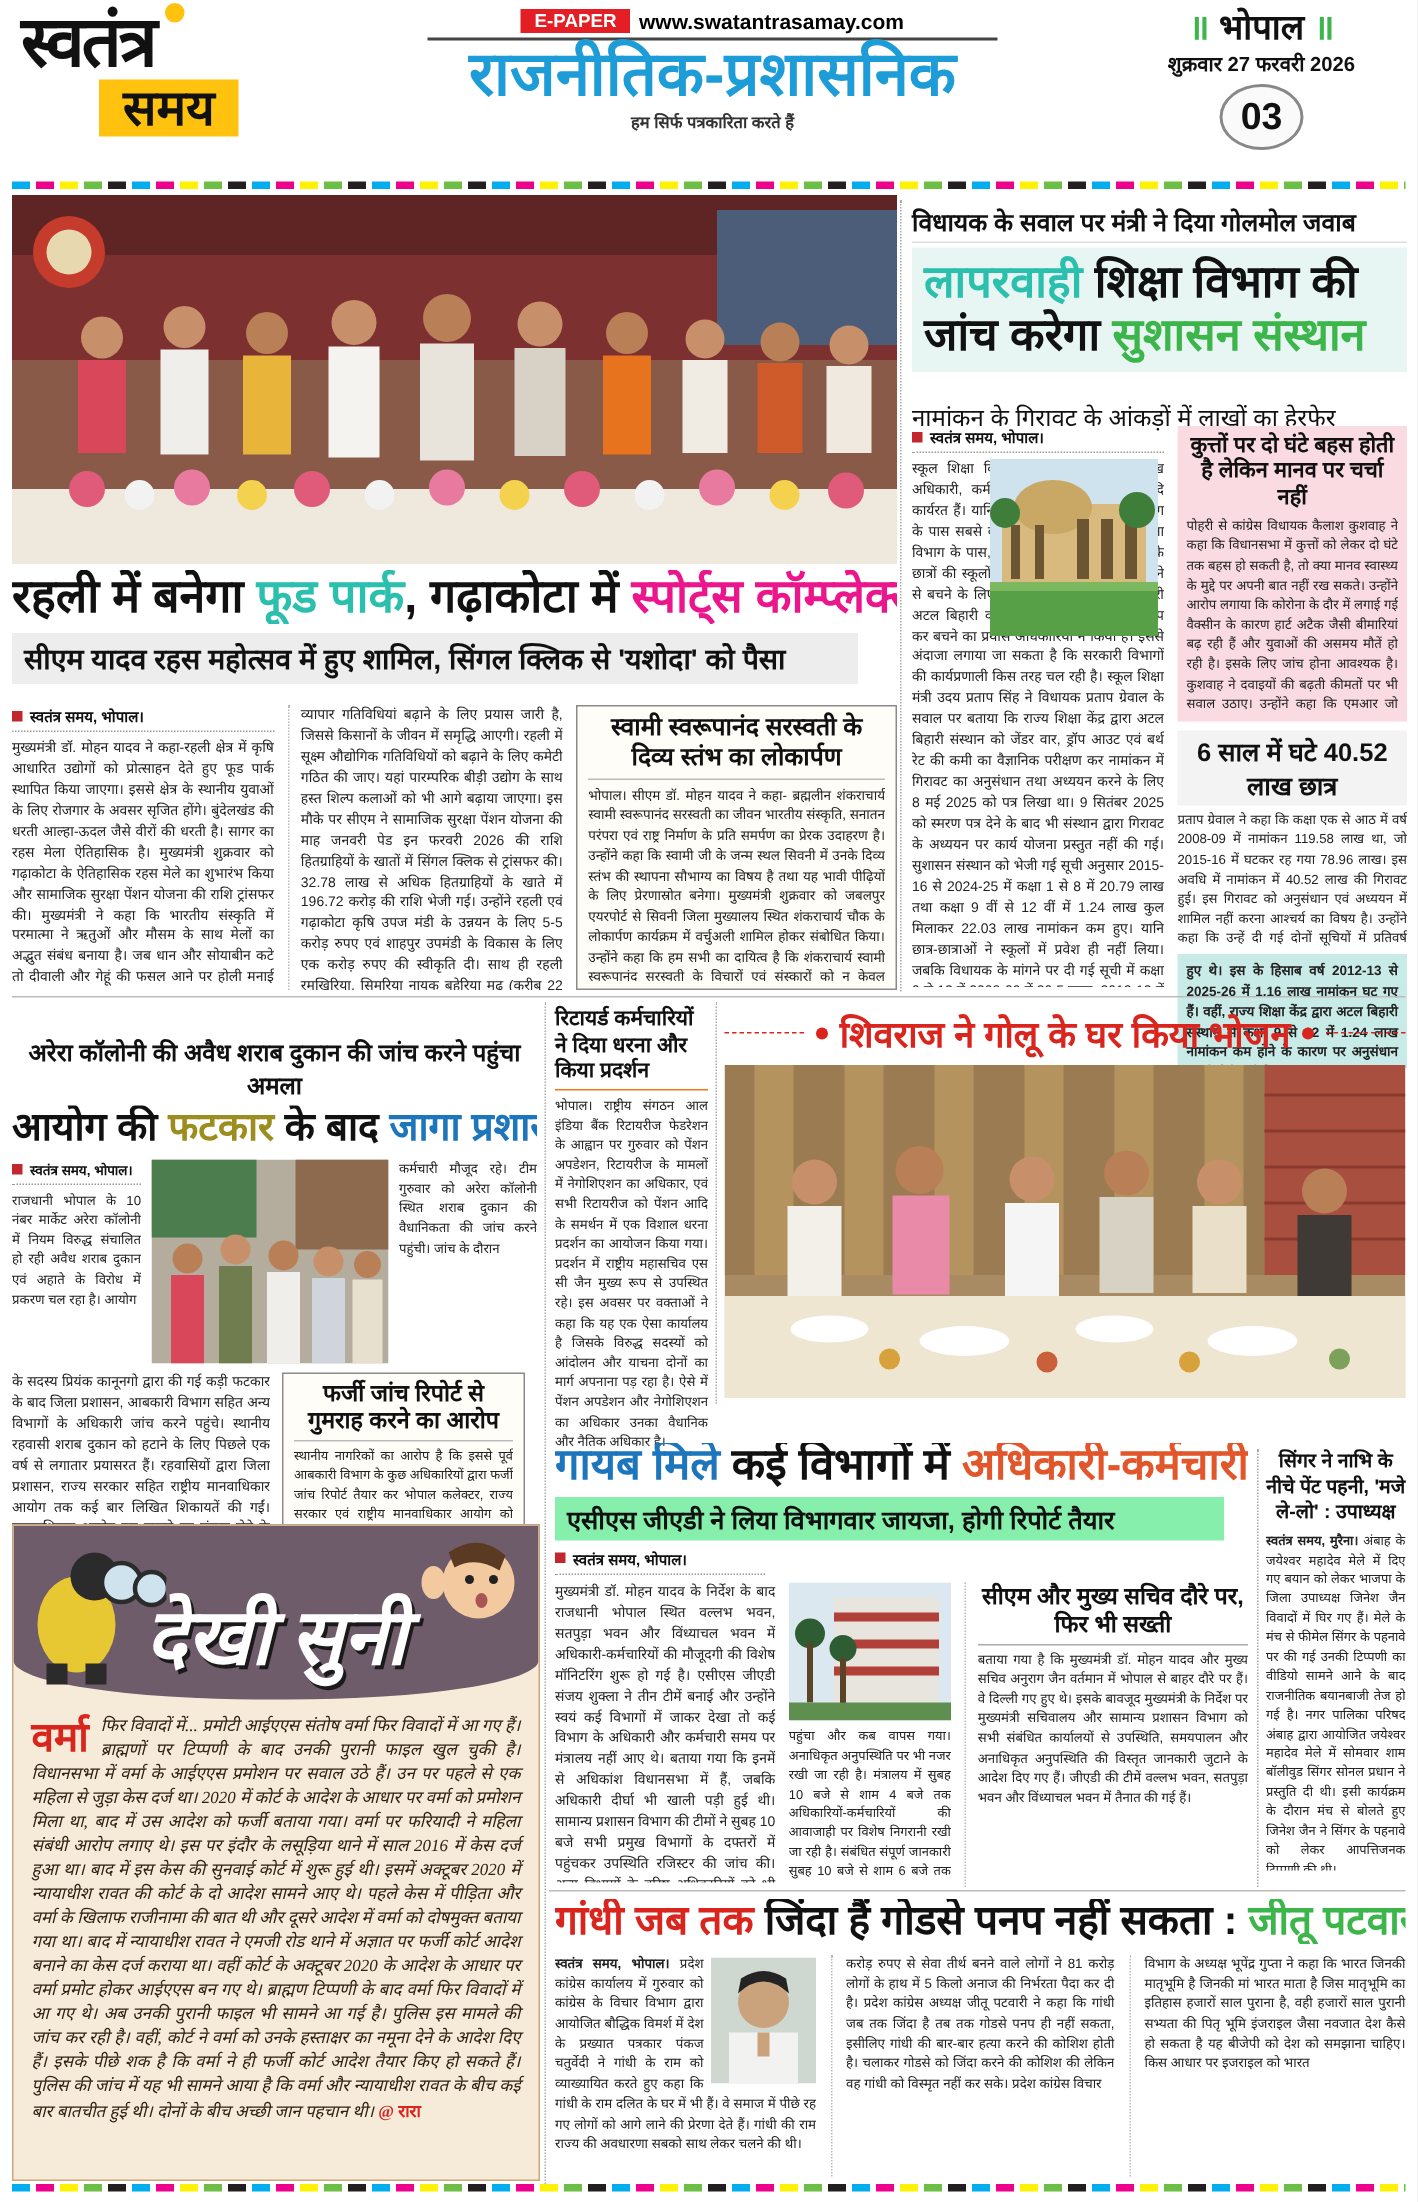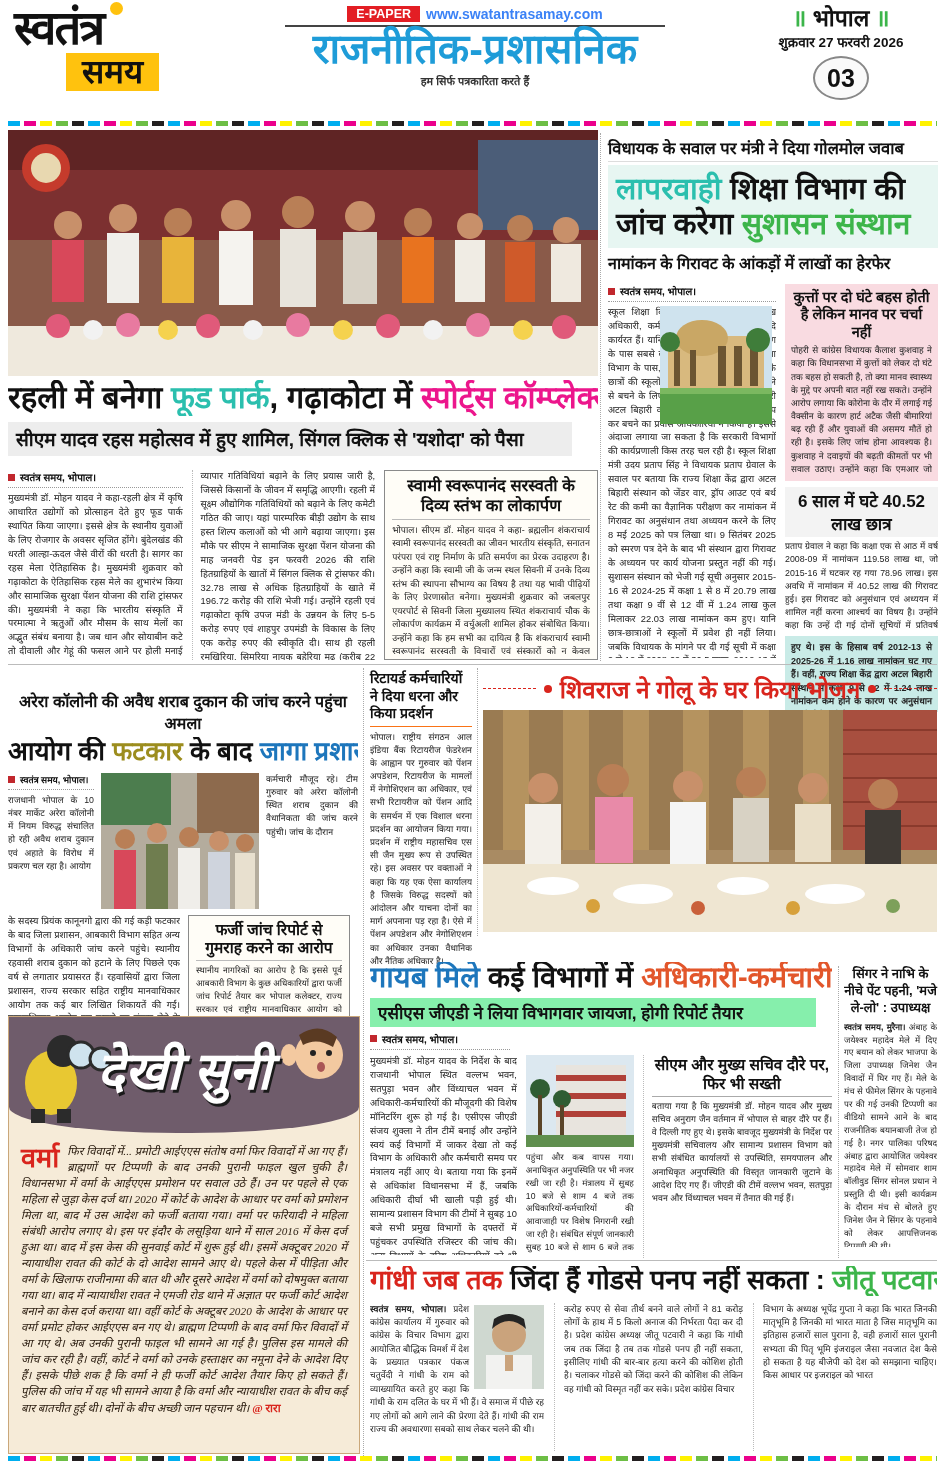--- a/index.html
+++ b/index.html
@@ -35,21 +35,21 @@
         <span class="abs" style="left:96px;top:-2px;width:13px;height:13px;border-radius:50%;background:#FFC20E;"></span>
       </div>
       <div style="margin:2px 0 0 52px;display:inline-block;background:#FFC20E;padding:1px 16px;font-size:33px;font-weight:800;line-height:1.1;">
         <span>समय</span>
       </div>
     </div>
 
     <div class="abs" style="left:255px;top:6px;width:440px;text-align:center;">
       <div style="display:flex;align-items:center;justify-content:center;gap:6px;">
         <span style="background:#E31E24;color:#fff;font-weight:800;font-size:12.5px;padding:1px 9px;">E-PAPER</span>
-        <span style="font-size:14px;font-weight:700;color:#3b82f6;">www.swatantrasamay.com</span>
+        <span style="font-size:14px;font-weight:700;color:#000000;">www.swatantrasamay.com</span>
       </div>
       <div style="border-top:2px solid #444;margin:3px 30px 1px 30px;"></div>
       <div style="color:#1E9CD8;font-size:41px;font-weight:800;line-height:1.05;">राजनीतिक-प्रशासनिक</div>
       <div style="font-size:11px;font-weight:700;color:#333;margin-top:2px;">हम सिर्फ पत्रकारिता करते हैं</div>
     </div>
 
     <div class="abs" style="right:14px;top:6px;width:180px;text-align:center;">
       <div style="font-size:23px;font-weight:800;line-height:1.1;">
         <span class="c-green">॥</span>
         <span>भोपाल</span>
@@ -133,21 +133,21 @@
     </div>
   </div>
 
   <div class="abs vdot" style="left:600px;top:133px;height:528px;"></div>
 
   <div class="abs" style="left:608px;top:136px;width:330px;">
     <div class="kicker" style="font-size:16.5px;border-bottom:1px solid #ddd;padding-bottom:2px;">विधायक के सवाल पर मंत्री ने दिया गोलमोल जवाब</div>
     <h2 style="background:#E7F6F2;margin-top:3px;padding:6px 8px;font-size:30px;font-weight:800;line-height:1.18;">
       <span class="c-teal">लापरवाही</span><span> शिक्षा विभाग की जांच करेगा </span><span class="c-green">सुशासन संस्थान</span>
     </h2>
-    <div style="font-size:16px;font-weight:700;margin-top:4px;">नामांकन के गिरावट के आंकड़ों में लाखों का हेरफेर</div>
+    <div style="font-size:16px;font-weight:400;margin-top:19px;">नामांकन के गिरावट के आंकड़ों में लाखों का हेरफेर</div>
   </div>
 
   <div class="abs" style="left:608px;top:284px;width:330px;height:376px;display:flex;gap:9px;">
     <div style="width:168px;">
       <div class="byline">
         <span class="red-sq"></span>
         <span>स्वतंत्र समय, भोपाल।</span>
       </div>
       <div class="bt" style="height:352px;margin-top:4px;">
         <span class="abs" style="width:112px;height:118px;margin-left:52px;">
@@ -346,21 +346,21 @@
           <rect x="42" y="84" width="14" height="14" fill="#2b2b2b"></rect>
       </svg>
       <svg class="abs" style="right:10px;top:8px;" width="70" height="64" viewBox="0 0 70 64">
         <circle cx="40" cy="30" r="24" fill="#f3c9a0"></circle>
         <path d="M20 10 q20 -14 38 2 l-4 10 q-16 -10 -30 -2 z" fill="#5a3a22"></path>
         <circle cx="34" cy="28" r="3" fill="#222"></circle>
           <circle cx="50" cy="28" r="3" fill="#222"></circle>
         <ellipse cx="42" cy="42" rx="4" ry="5" fill="#a55"></ellipse>
         <ellipse cx="10" cy="30" rx="8" ry="11" fill="#f3c9a0"></ellipse>
       </svg>
-      <div style="position:absolute;left:0;right:0;top:16px;text-align:center;color:#fff;
+      <div style="position:absolute;left:0;right:0;top:36px;text-align:center;color:#fff;
                   font-family:'Liberation Serif','DejaVu Serif',serif;font-style:italic;font-weight:800;font-size:52px;
                   text-shadow:2px 3px 0 #1a1a1a;">देखी सुनी</div>
     </div>
     <div style="padding:10px 12px 8px 12px;font-family:'Liberation Serif','DejaVu Serif',serif;font-style:italic;
                 font-size:11.3px;line-height:1.42;text-align:justify;color:#2e2013;height:296px;overflow:hidden;">
       <span class="c-red" style="float:left;font-size:27px;font-weight:800;font-style:normal;line-height:1;margin:2px 8px 0 0;font-family:'Liberation Sans','DejaVu Sans',sans-serif;">वर्मा</span>
       <span>फिर विवादों में... प्रमोटी आईएएस संतोष वर्मा फिर विवादों में आ गए हैं। ब्राह्मणों पर टिप्पणी के बाद उनकी पुरानी फाइल खुल चुकी है। विधानसभा में वर्मा के आईएएस प्रमोशन पर सवाल उठे हैं। उन पर पहले से एक महिला से जुड़ा केस दर्ज था। 2020 में कोर्ट के आदेश के आधार पर वर्मा को प्रमोशन मिला था, बाद में उस आदेश को फर्जी बताया गया। वर्मा पर फरियादी ने महिला संबंधी आरोप लगाए थे। इस पर इंदौर के लसूड़िया थाने में साल 2016 में केस दर्ज हुआ था। बाद में इस केस की सुनवाई कोर्ट में शुरू हुई थी। इसमें अक्टूबर 2020 में न्यायाधीश रावत की कोर्ट के दो आदेश सामने आए थे। पहले केस में पीड़िता और वर्मा के खिलाफ राजीनामा की बात थी और दूसरे आदेश में वर्मा को दोषमुक्त बताया गया था। बाद में न्यायाधीश रावत ने एमजी रोड थाने में अज्ञात पर फर्जी कोर्ट आदेश बनाने का केस दर्ज कराया था। वहीं कोर्ट के अक्टूबर 2020 के आदेश के आधार पर वर्मा प्रमोट होकर आईएएस बन गए थे। ब्राह्मण टिप्पणी के बाद वर्मा फिर विवादों में आ गए थे। अब उनकी पुरानी फाइल भी सामने आ गई है। पुलिस इस मामले की जांच कर रही है। वहीं, कोर्ट ने वर्मा को उनके हस्ताक्षर का नमूना देने के आदेश दिए हैं। इसके पीछे शक है कि वर्मा ने ही फर्जी कोर्ट आदेश तैयार किए हो सकते हैं। पुलिस की जांच में यह भी सामने आया है कि वर्मा और न्यायाधीश रावत के बीच कई बार बातचीत हुई थी। दोनों के बीच अच्छी जान पहचान थी।</span>
       <b class="c-red" style="font-style:normal;">@ रारा</b>
     </div>
   </div>

